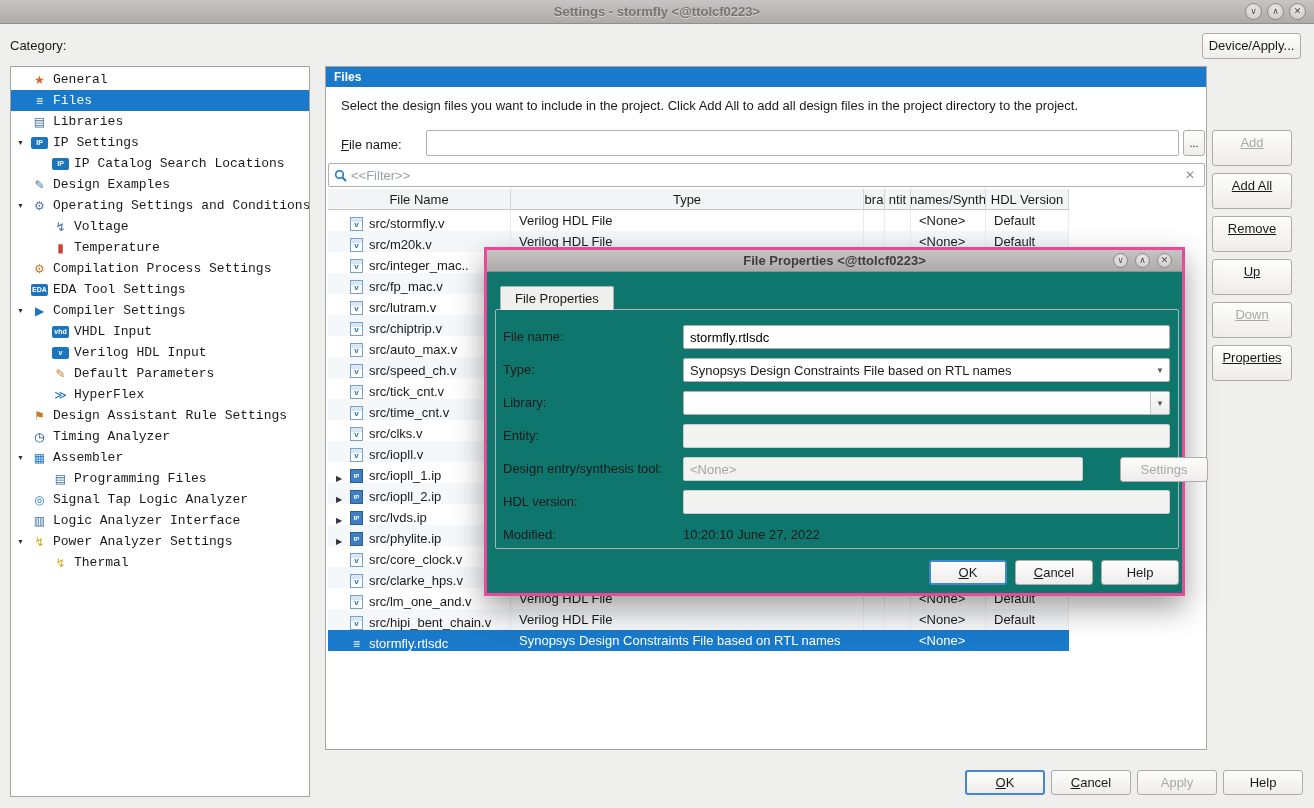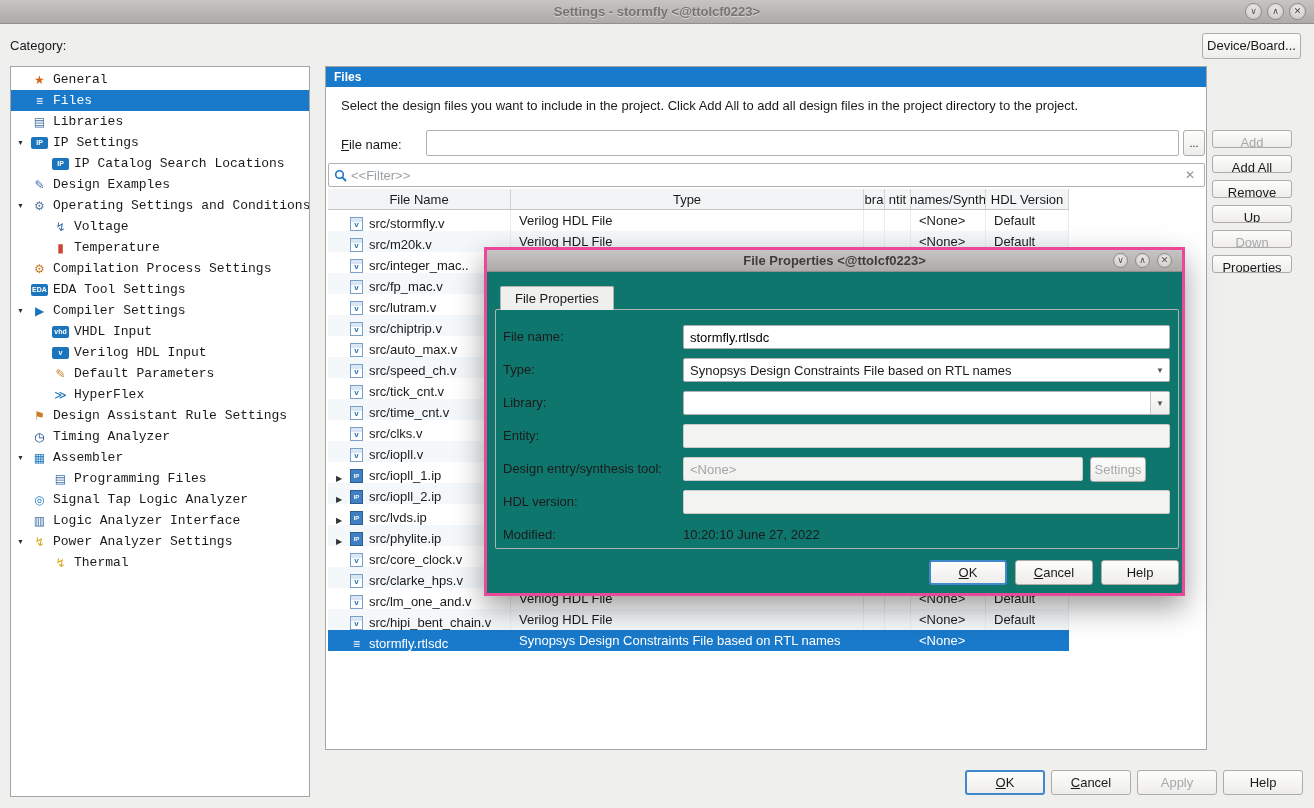--- a/index.html
+++ b/index.html
@@ -85,21 +85,21 @@
     justify-content:center;font-size:8px;font-weight:bold;}
   .file-icon.verilog-file{background:linear-gradient(#d9e7f4 0 4px,#fff 4px);border:1px solid #7aa0c8;color:#1b75bc;}
   .file-icon.verilog-file::after{content:"v";}
   .file-icon.ip-file{background:#3f7fc4;border:1px solid #2c5c90;color:#fff;font-size:6px;}
   .file-icon.ip-file::after{content:"IP";}
   .file-icon.sdc-file{color:#fff;font-size:12px;font-weight:normal;}
   .file-icon.sdc-file::after{content:"≡";}
 
   
   .side-buttons{position:absolute;left:1212px;top:130px;width:80px;display:flex;flex-direction:column;gap:7px;}
-  .sidebtn{width:80px;height:18px;line-height:24px;text-decoration:underline;}
+  .sidebtn{width:80px;height:36px;line-height:24px;text-decoration:underline;}
 
   
   .footer-buttons{position:absolute;left:965px;top:770px;display:flex;gap:6px;}
   .footerbtn{width:80px;height:25px;line-height:23px;}
 
   
   .dialog{position:absolute;left:484px;top:247px;width:701px;height:349px;background:#0f766e;
     border:3px solid #ec4899;box-shadow:0 12px 28px rgba(0,0,0,.38);z-index:10;}
   .dlg-titlebar{position:absolute;left:0;top:0;right:0;height:22px;
     background:linear-gradient(#c7c5c3,#adaaa8);border-bottom:1px solid #918e8b;}
@@ -109,21 +109,21 @@
   .dlg-titlebar .winbtn{width:15px;height:15px;}
   .tab{position:absolute;left:13px;top:36px;height:24px;padding:0 14px;background:#efefee;
     border:1px solid #b3b3b3;border-bottom:none;border-radius:2px 2px 0 0;display:flex;
     align-items:center;font-size:13px;z-index:2;}
   .groupbox{position:absolute;left:8px;top:59px;width:684px;height:240px;border:1px solid #b3b3b3;border-radius:2px;}
   .dlg-label{position:absolute;left:16px;font-size:13px;white-space:nowrap;z-index:3;}
   .dlg-input{position:absolute;left:196px;width:487px;height:24px;border:1px solid #b0b0b0;
     border-radius:2px;background:#fff;font-size:13px;font-family:inherit;padding:0 6px;z-index:3;}
   .dlg-input.disabled{background:#f3f3f2;border-color:#cbcbca;color:#a5a5a5;}
   .dlg-input.short{width:400px;}
-  .settings-btn{position:absolute;left:603px;width:56px;height:25px;line-height:23px;z-index:3;}
+  .settings-btn{position:absolute;left:633px;width:88px;height:25px;line-height:23px;z-index:3;}
   .dlg-combo{position:absolute;left:196px;width:487px;height:24px;border:1px solid #b0b0b0;
     border-radius:2px;background:#fff;display:flex;align-items:center;z-index:3;}
   .combo-value{flex:1;font-size:13px;padding-left:6px;white-space:nowrap;overflow:hidden;}
   .combo-arrow{width:18px;text-align:center;font-size:8px;color:#555;}
   .combo-arrow::after{content:"▼";}
   .combo-btn{width:19px;height:100%;border-left:1px solid #c6c6c6;display:flex;align-items:center;
     justify-content:center;background:linear-gradient(#fbfbfa,#ededec);}
   .combo-btn .combo-arrow{width:auto;}
   .dlg-static{position:absolute;left:196px;font-size:13px;z-index:3;}
   .dlg-buttons{position:absolute;left:442px;top:310px;display:flex;gap:8px;}
@@ -141,21 +141,21 @@
     <div class="winbtn">
         <span class="wb wb-max"></span>
       </div>
     <div class="winbtn">
         <span class="wb wb-close"></span>
       </div>
   </div>
 </div>
 
 <div class="category-label">Category:</div>
-<div class="btn device-board">Device/Board...</div>
+<div class="btn device-board">Device/Apply...</div>
 
 <div class="sidebar">
     <div class="tree-item lvl0">
       <span class="tree-exp"></span>
       <span class="tree-icon" style="color: rgb(216, 100, 30);">★</span>
       <span class="tree-label">General</span>
     </div>
     <div class="tree-item lvl0 selected">
       <span class="tree-exp"></span>
       <span class="tree-icon" style="color: rgb(47, 127, 208);">≡</span>

